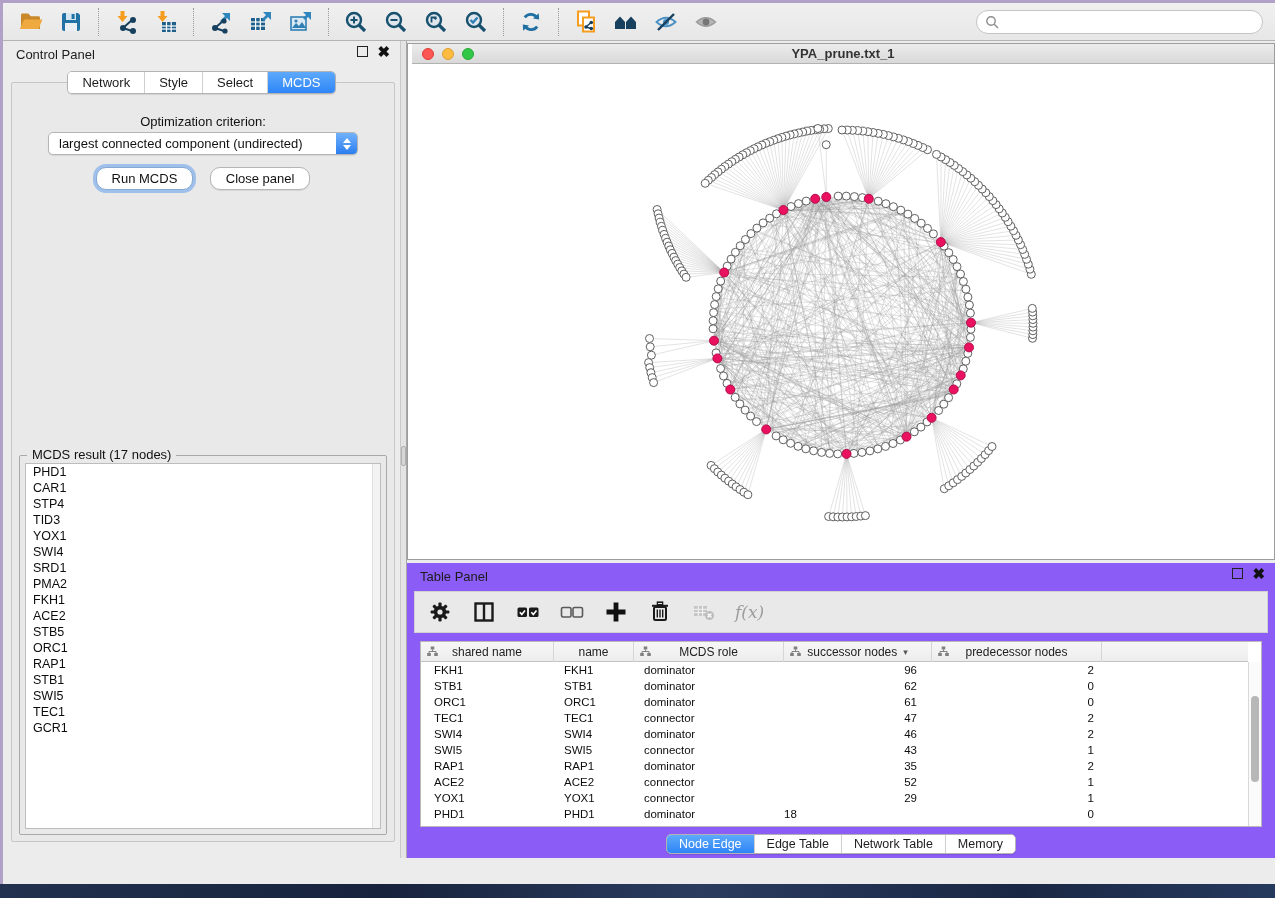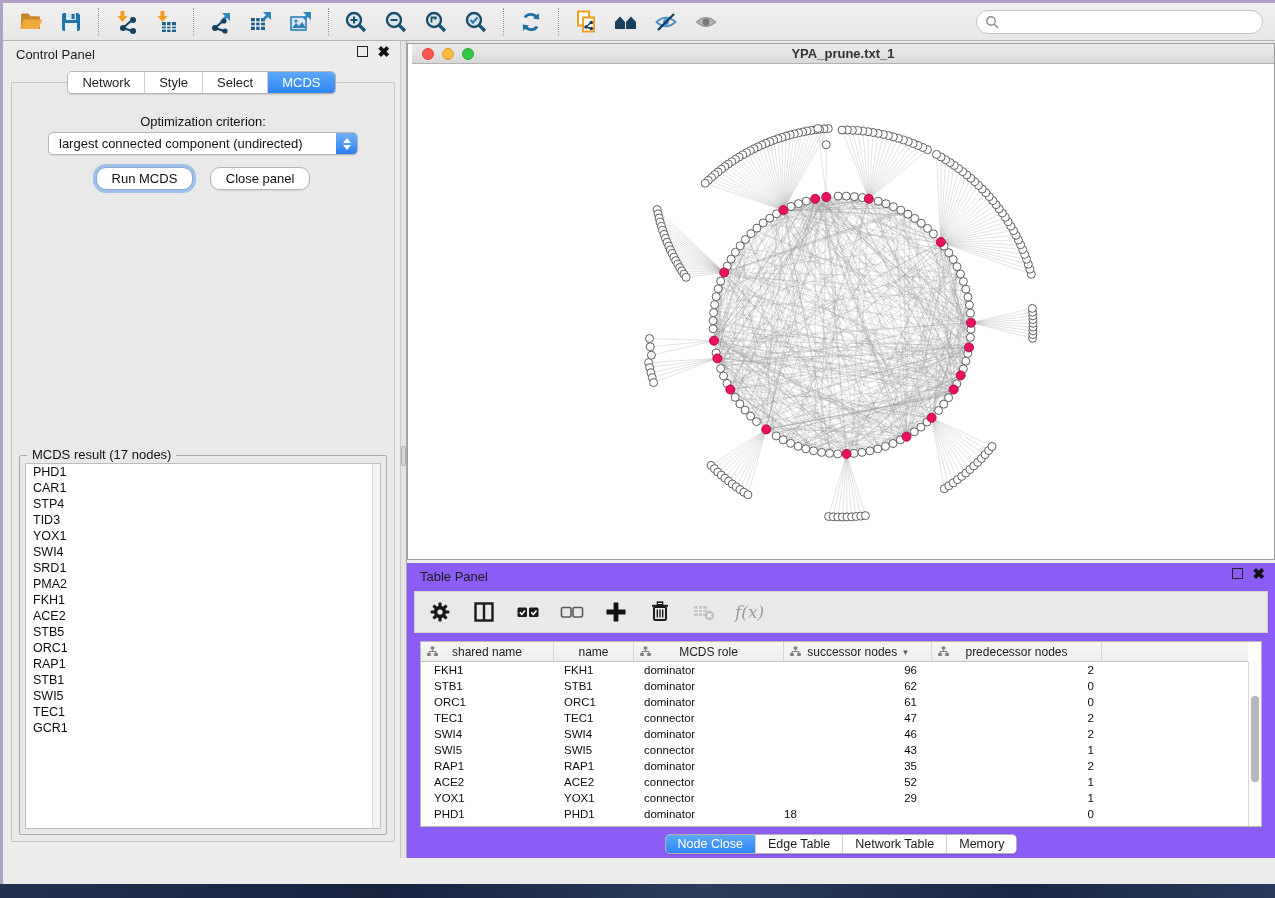--- a/index.html
+++ b/index.html
@@ -1413,21 +1413,21 @@
                 <div class="td" style="width: 170px; text-align: right; padding-right: 8px;">0</div>
               </div>
             </div>
           <div class="tscroll">
               <div class="thumb"></div>
             </div>
         </div>
 
         <div class="tp-tabs">
           <span class="seg">
-            <span class="seg-item active">Node Close</span>
+            <span class="seg-item active">Node Edge</span>
             <span class="seg-item">Edge Table</span>
             <span class="seg-item">Network Table</span>
             <span class="seg-item">Memory</span>
           </span>
         </div>
       </div>
     </div>
   </div>
 
 </div>

